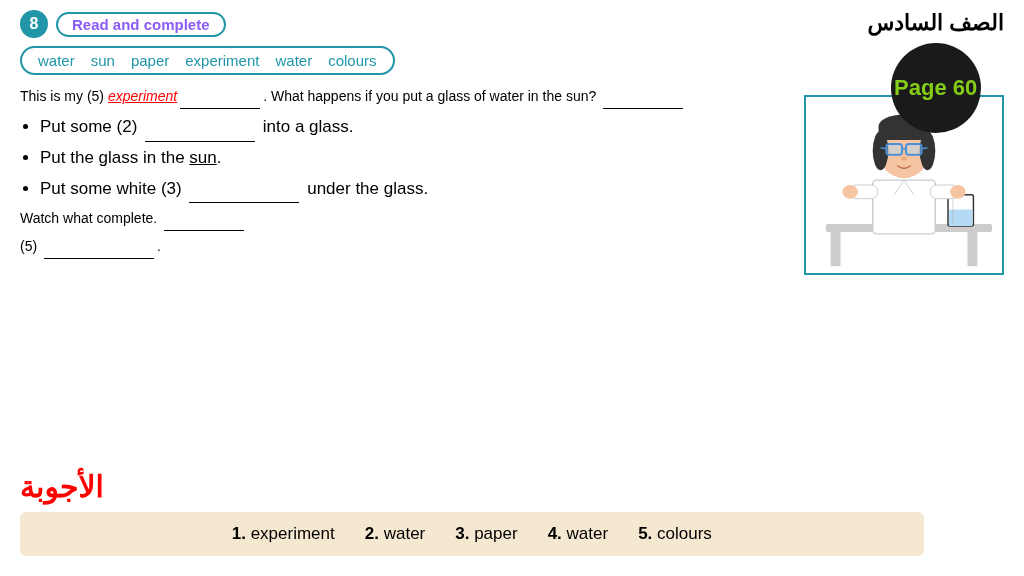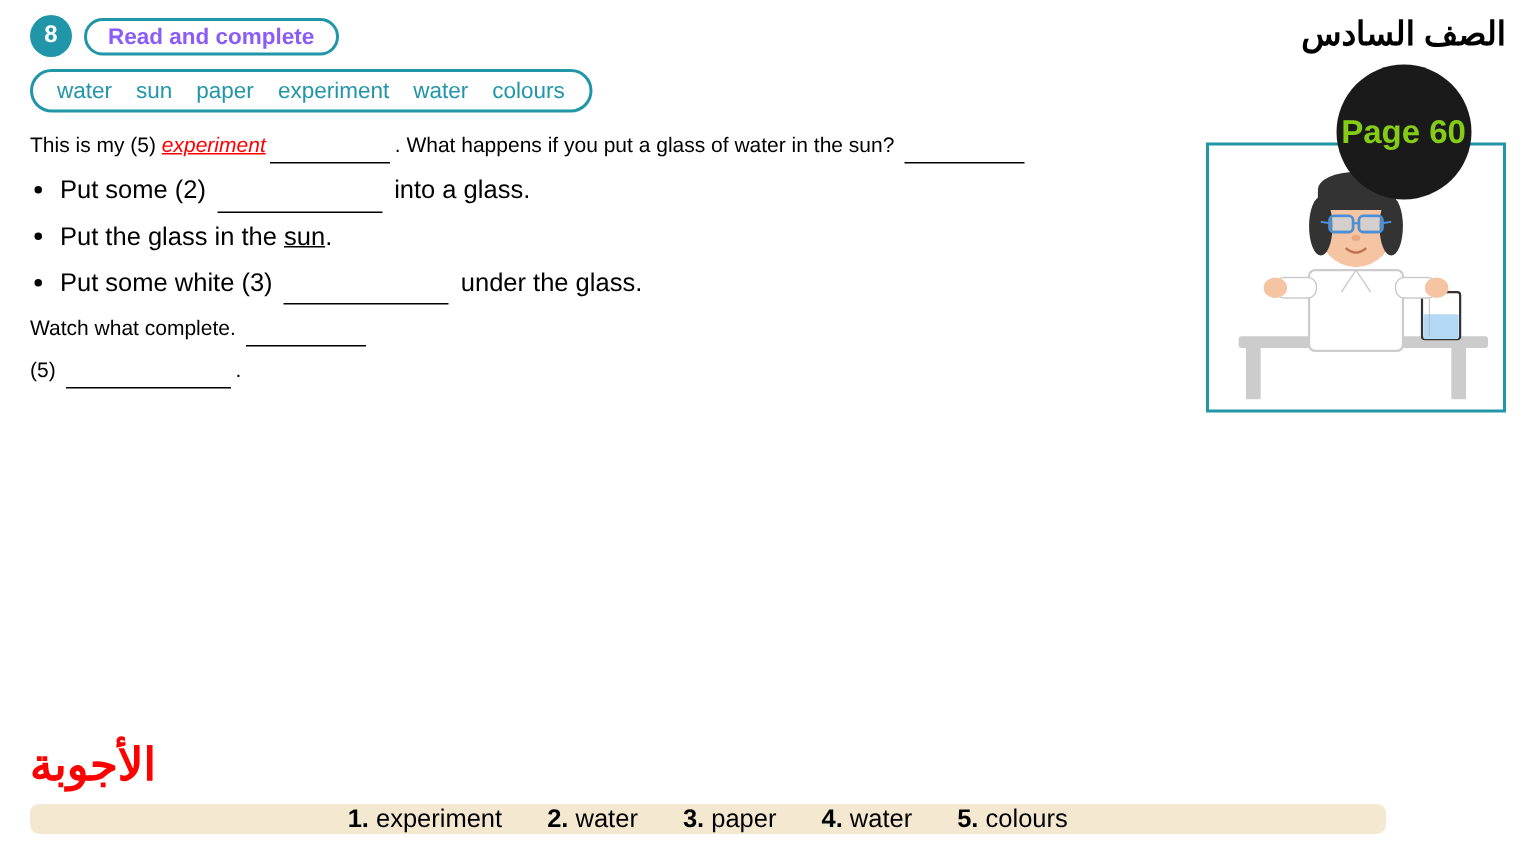--- a/index.html
+++ b/index.html
@@ -191,21 +191,21 @@
       font-size: 30px;
       font-weight: bold;
       color: red;
       direction: rtl;
       margin-bottom: 8px;
     }
 
     .answers-bar {
       background: #f5e8d0;
       border-radius: 6px;
-      padding: 0 40px;
+      padding: 12px 40px;
       display: flex;
       gap: 30px;
       align-items: center;
       font-size: 17px;
       color: #000;
       width: 90%;
       justify-content: center;
     }
 
     .answer-item {

